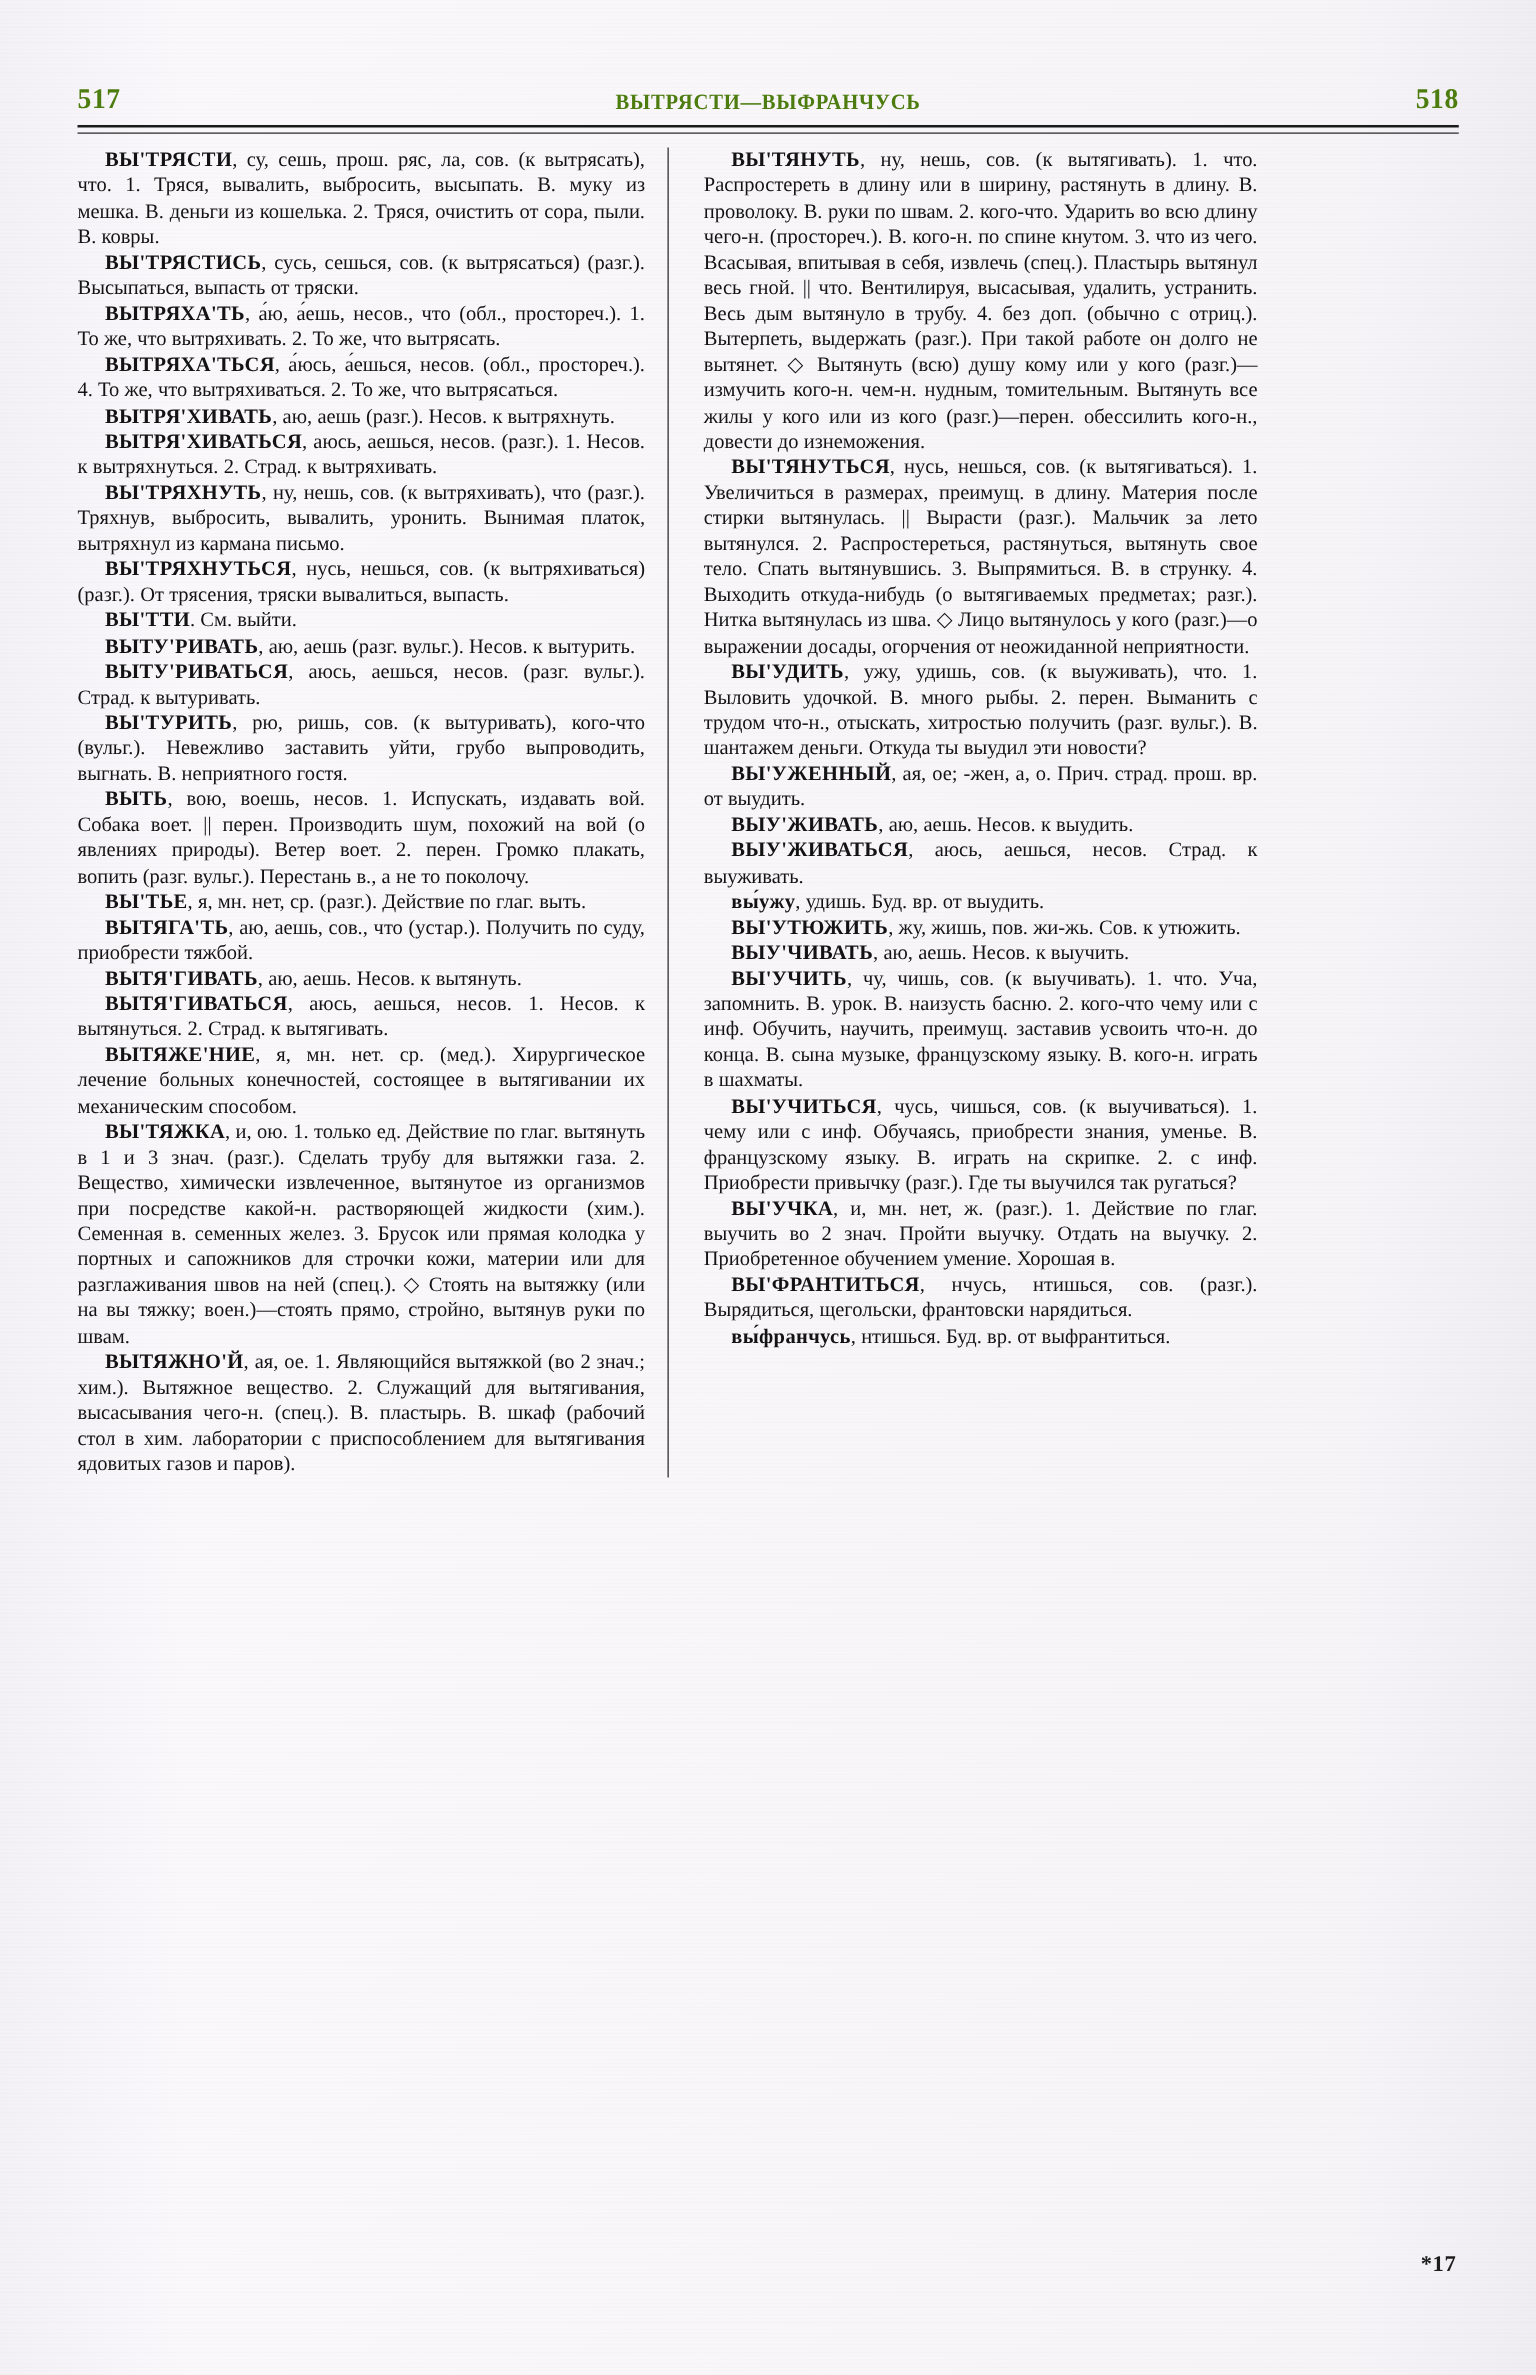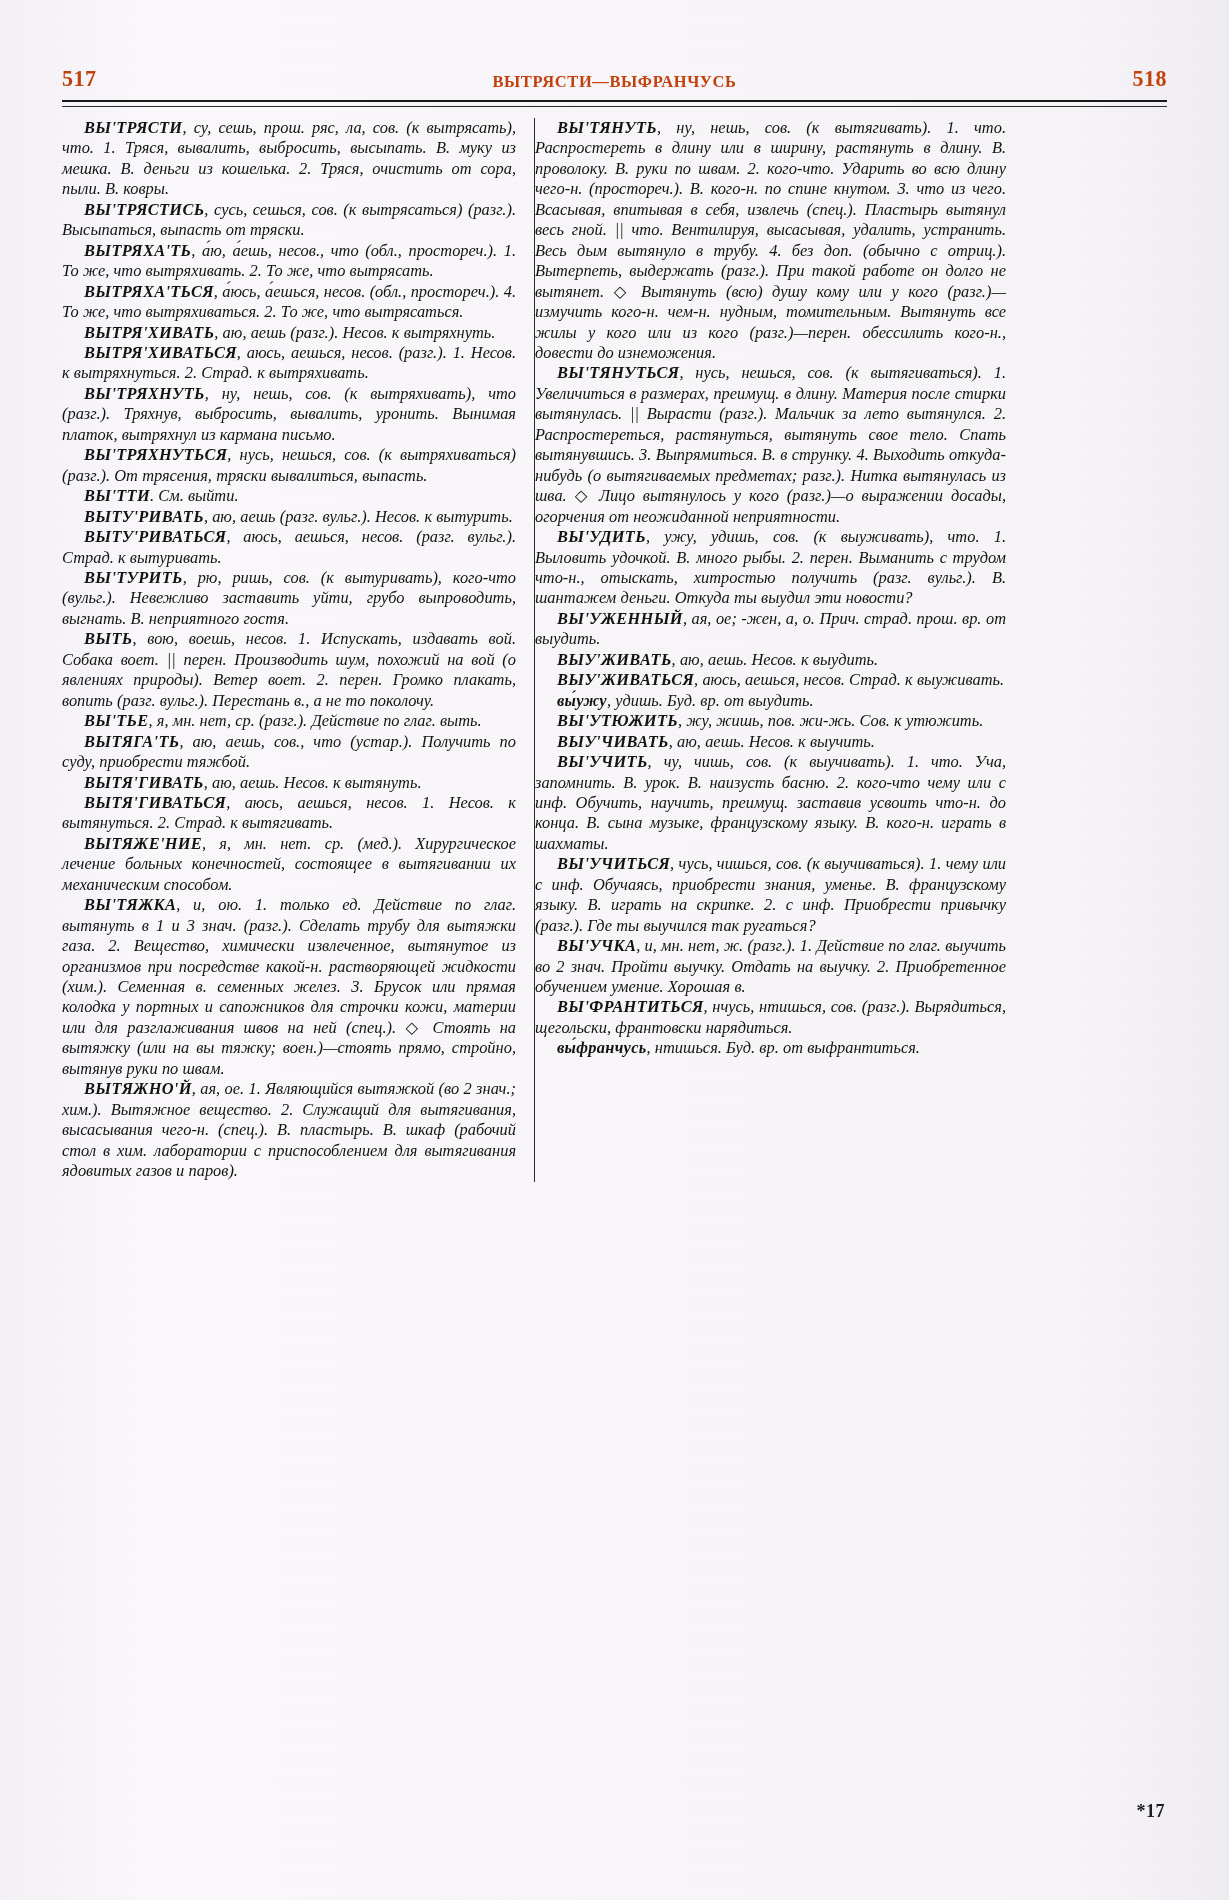--- a/index.html
+++ b/index.html
@@ -31,21 +31,21 @@
   .running-head {
     position: absolute;
     left: 62px;
     right: 62px;
     top: 62px;
     height: 30px;
     display: flex;
     align-items: flex-end;
     justify-content: space-between;
     font-weight: bold;
-    color: #c2410c;
+    color: #4d7c0f;
   }
   .folio {
     font-size: 22px;
     letter-spacing: 0.5px;
     font-family: "Liberation Serif", serif;
     transform: scaleY(1.04);
   }
   .head-title {
     font-size: 16.5px;
     letter-spacing: 0.6px;
@@ -69,24 +69,23 @@
     position: absolute;
     left: 62px;
     right: 60px;
     top: 118px;
     display: flex;
     gap: 0;
   }
   .col {
     width: 472px;
     box-sizing: border-box;
-    font-style: italic;
   }
   .col.left  { padding-right: 18px; }
-  .col.right { border-left: 1.5px solid #2a2a2a; }
+  .col.right { padding-left: 28px; border-left: 1.5px solid #2a2a2a; }
 
   .entry {
     margin: 0 0 0 0;
     font-size: 16.4px;
     line-height: 20.45px;
     color: #131313;
     text-align: justify;
     text-indent: 22px;
     hyphens: manual;
     word-spacing: 0.1px;

